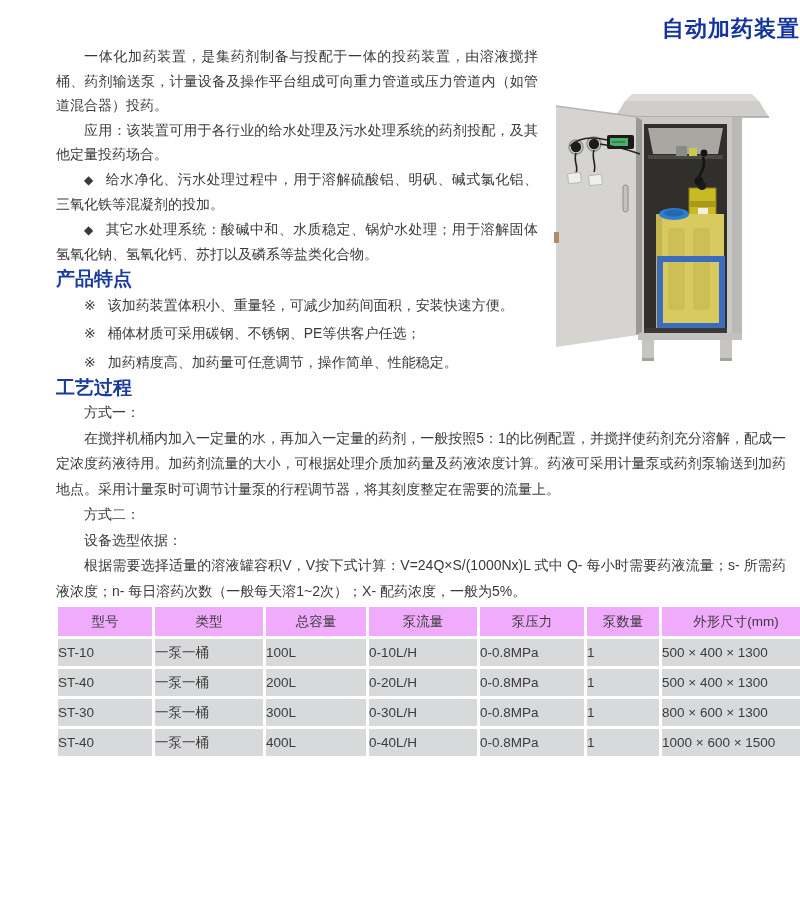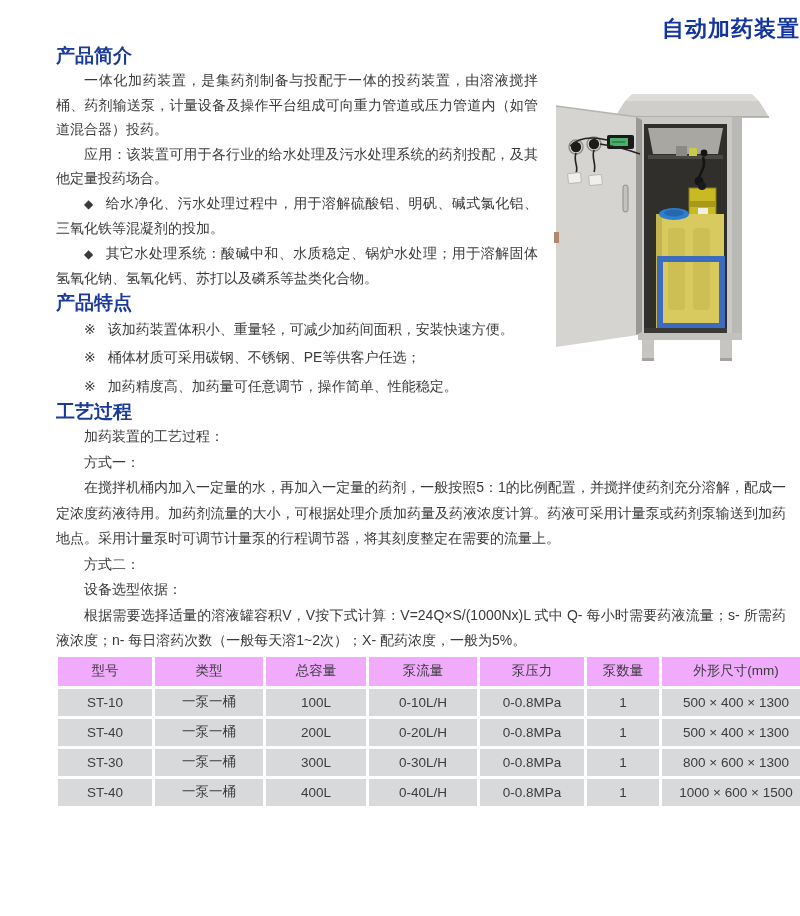--- a/index.html
+++ b/index.html
@@ -44,21 +44,21 @@
   table.models {
     border-collapse: separate; border-spacing: 3px;
     width: 734px; margin-left: -1px; table-layout: fixed;
   }
   table.models th {
     background: #f0abfc; font-weight: normal; font-size: 13.5px;
     color: #3c3c3c; height: 29px; text-align: center; padding: 0;
   }
   table.models td {
     background: #d8d9db; font-size: 13.5px; color: #3c3c3c;
-    height: 27px; text-align: center; padding: 0;
+    height: 27px; padding: 0;
   }
   col.c1 { width: 94px; }  col.c2 { width: 108px; } col.c3 { width: 100px; }
   col.c4 { width: 108px; } col.c5 { width: 104px; } col.c6 { width: 72px; }
   col.c7 { width: 148px; }
 </style>
 </head>
 <body>
 
 <div class="page">
   <h1 class="doc-title">自动加药装置</h1>
@@ -128,33 +128,31 @@
         <path d="M48,58 C62,60 74,63 88,68" stroke="#222" stroke-width="1.6" fill="none"></path>
         <path d="M18,60 C26,52 38,50 55,54" stroke="#222" stroke-width="1.4" fill="none"></path>
 
         <rect x="16" y="87" width="13" height="10" rx="1.5" fill="#efefec" stroke="#b9b8b4" stroke-width="1" transform="rotate(-6 22 92)"></rect>
         <rect x="37" y="89" width="13" height="10" rx="1.5" fill="#efefec" stroke="#b9b8b4" stroke-width="1" transform="rotate(-6 43 94)"></rect>
 
         <rect x="71" y="99" width="5" height="27" rx="2.5" fill="#c3c2be" stroke="#8d8c88" stroke-width="1"></rect>
       </svg>
     </div>
 
-    <h2 class="sec sec-intro">产品简介</h2>
     <p class="body">一体化加药装置，是集药剂制备与投配于一体的投药装置，由溶液搅拌桶、药剂输送泵，计量设备及操作平台组成可向重力管道或压力管道内（如管道混合器）投药。</p>
     <p class="body">应用：该装置可用于各行业的给水处理及污水处理系统的药剂投配，及其他定量投药场合。</p>
     <p class="body"><span class="mk mk-diamond">◆</span><span>给水净化、污水处理过程中，用于溶解硫酸铝、明矾、碱式氯化铝、三氧化铁等混凝剂的投加。</span></p>
     <p class="body"><span class="mk mk-diamond">◆</span><span>其它水处理系统：酸碱中和、水质稳定、锅炉水处理；用于溶解固体氢氧化钠、氢氧化钙、苏打以及磷系等盐类化合物。</span></p>
 
     <h2 class="sec sec-features">产品特点</h2>
     <p class="body feat"><span class="mk">※</span><span>该加药装置体积小、重量轻，可减少加药间面积，安装快速方便。</span></p>
     <p class="body feat"><span class="mk">※</span><span>桶体材质可采用碳钢、不锈钢、PE等供客户任选；</span></p>
     <p class="body feat"><span class="mk">※</span><span>加药精度高、加药量可任意调节，操作简单、性能稳定。</span></p>
 
     <h2 class="sec sec-process">工艺过程</h2>
-    <p class="body proc">加药装置的工艺过程：</p>
     <p class="body proc">方式一：</p>
     <p class="body proc">在搅拌机桶内加入一定量的水，再加入一定量的药剂，一般按照5：1的比例配置，并搅拌使药剂充分溶解，配成一定浓度药液待用。加药剂流量的大小，可根据处理介质加药量及药液浓度计算。药液可采用计量泵或药剂泵输送到加药地点。采用计量泵时可调节计量泵的行程调节器，将其刻度整定在需要的流量上。</p>
     <p class="body proc">方式二：</p>
     <p class="body proc">设备选型依据：</p>
     <p class="body proc">根据需要选择适量的溶液罐容积V，V按下式计算：V=24Q×S/(1000Nx)L 式中 Q- 每小时需要药液流量；s- 所需药液浓度；n- 每日溶药次数（一般每天溶1~2次）；X- 配药浓度，一般为5%。</p>
 
     <table class="models">
       <colgroup>
         <col class="c1">
           <col class="c2">

